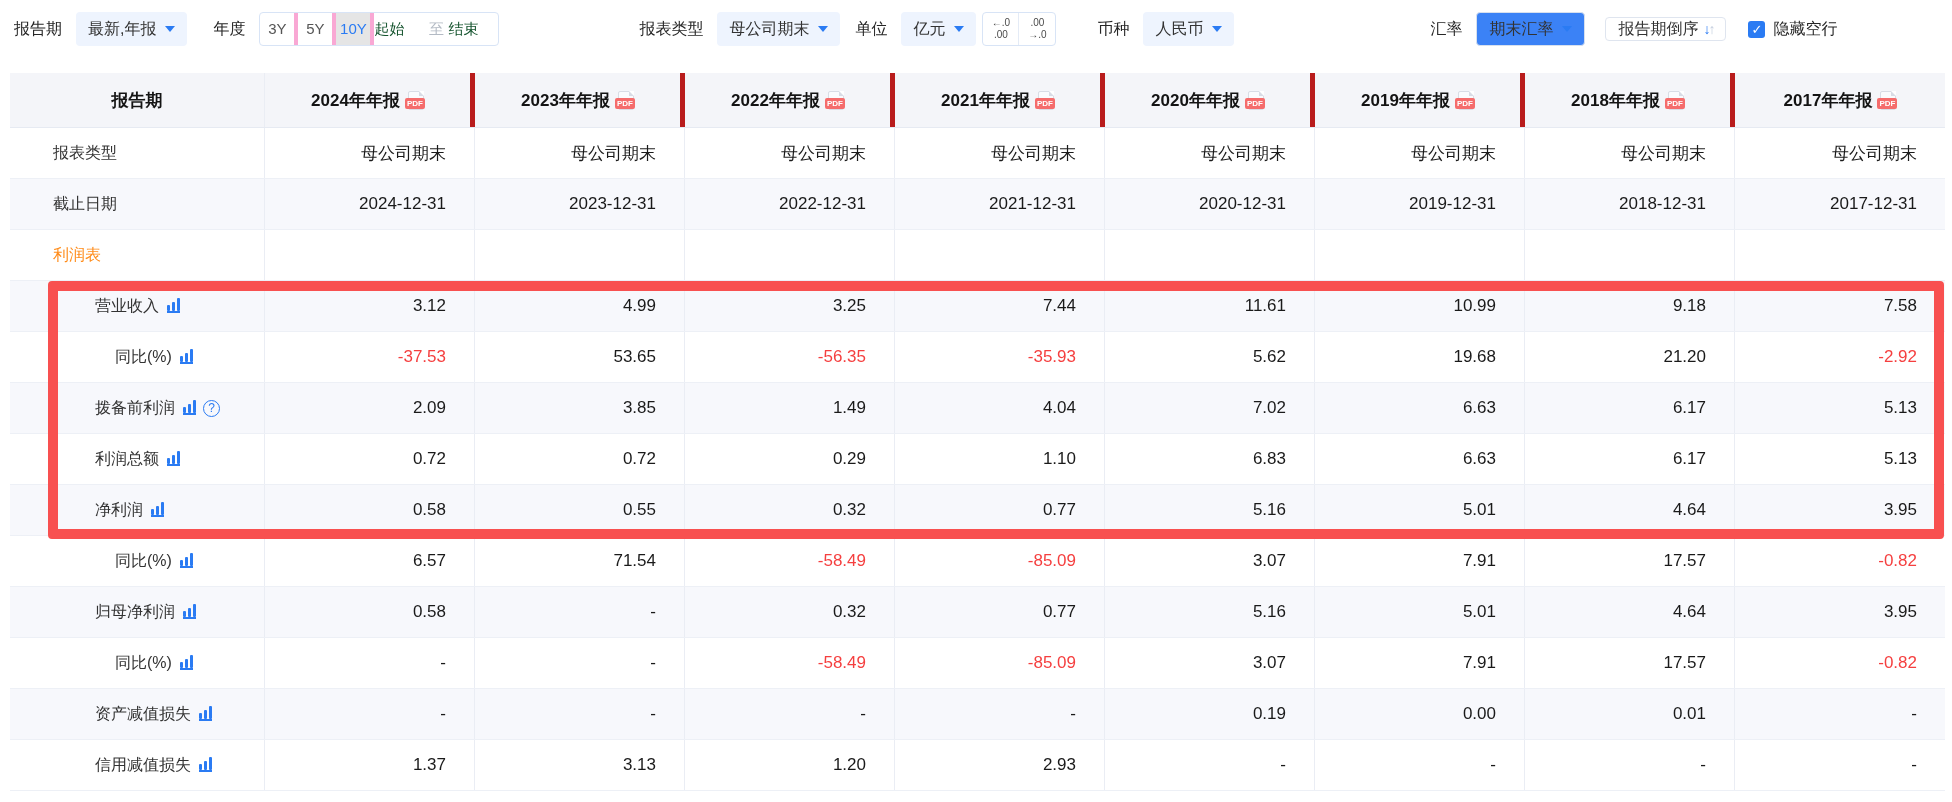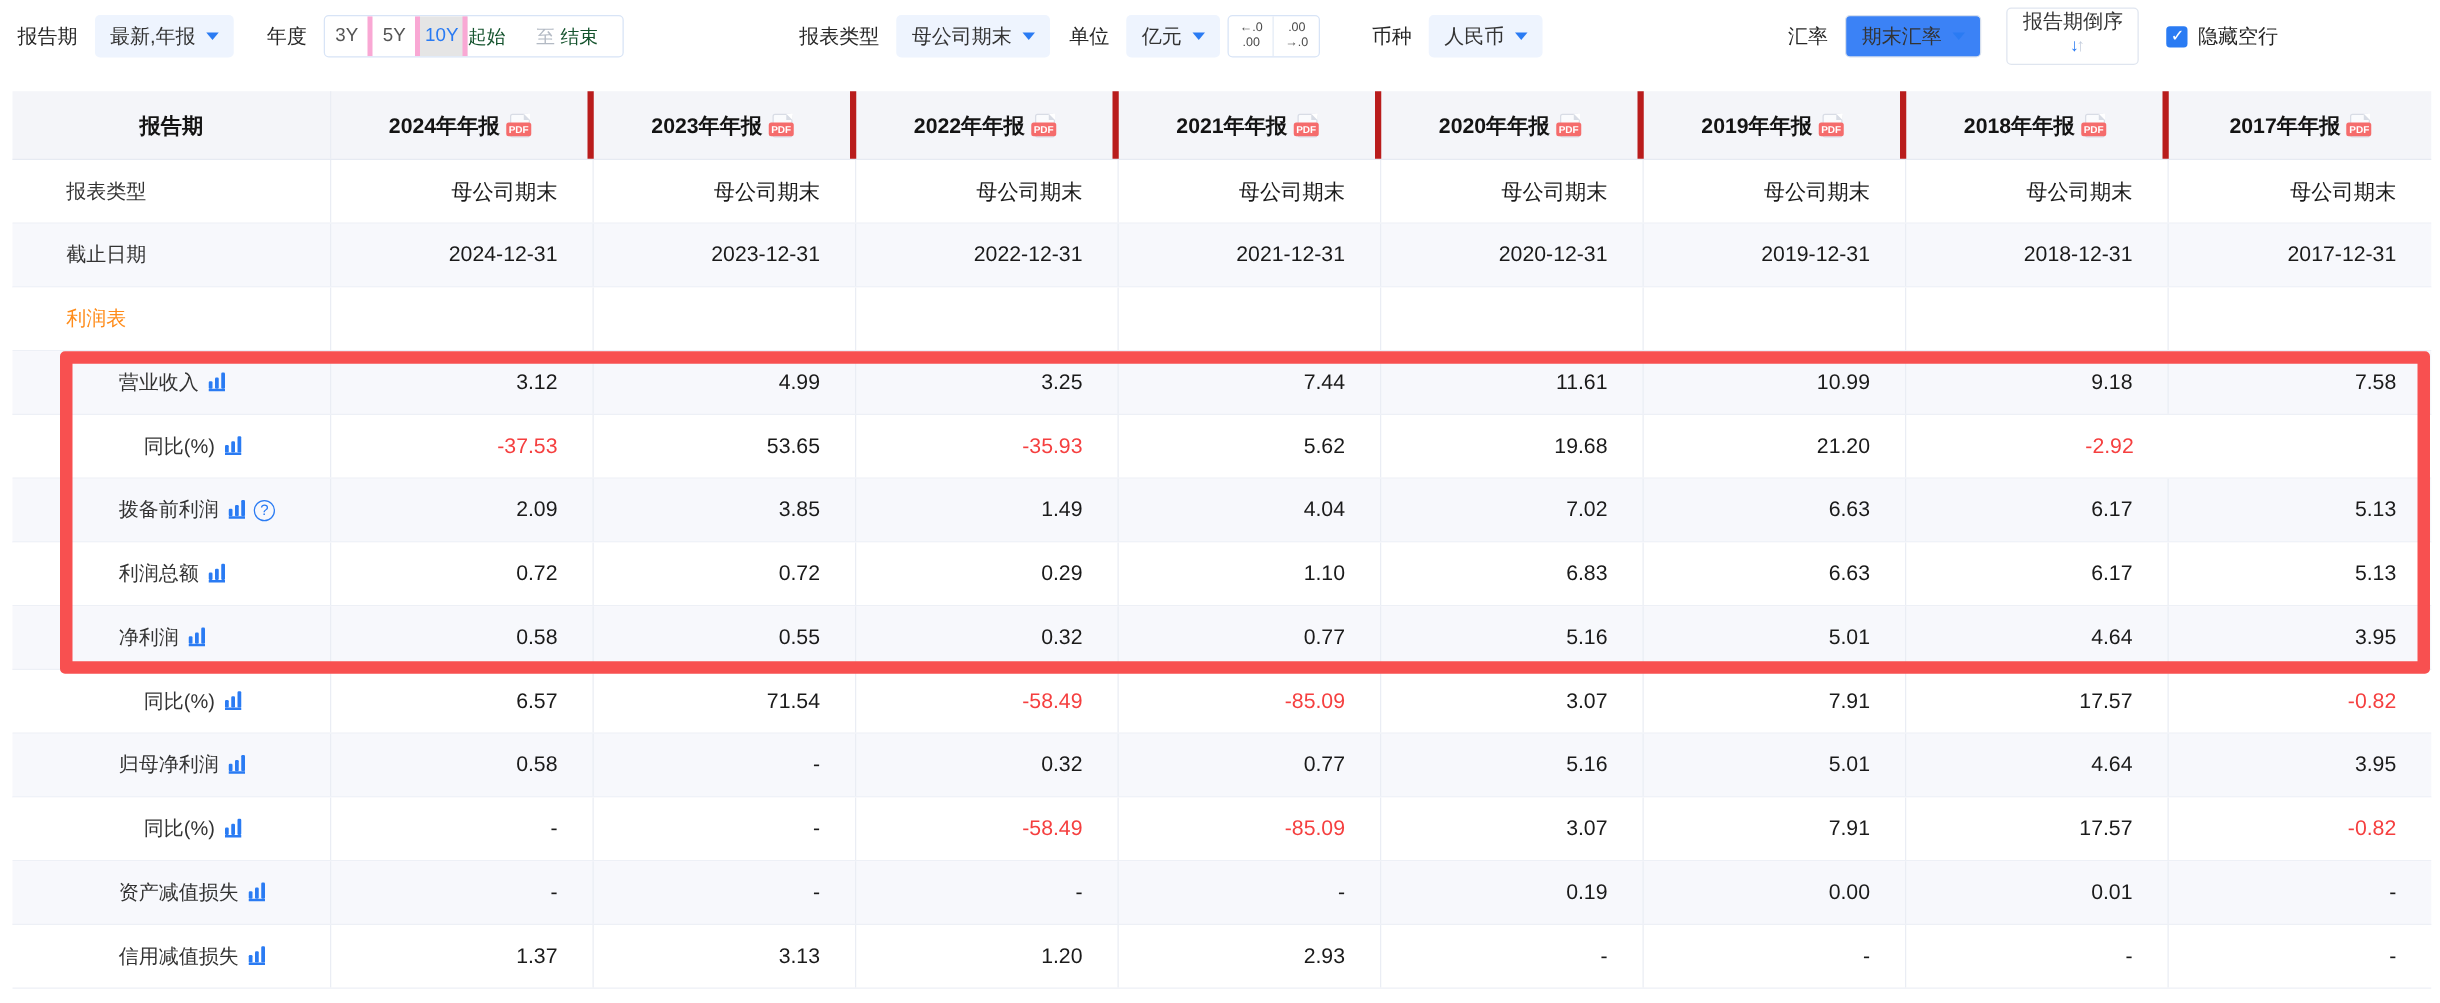--- a/index.html
+++ b/index.html
@@ -21,22 +21,22 @@
          border-radius:4px; background:#fff; overflow:hidden; }
   .seg-item { width:38px; text-align:center; font-size:15px; color:#555; line-height:32px;
               height:32px; border-right:4px solid #f9a8d4; cursor:pointer; }
   .seg-item.selected { color:#2a7bf3; background:#e5e5e5;text-align:center; }
   .seg-input { width:50px; text-align:left; color:#14532d; font-size:15px; cursor:text; }
   .seg-to { width:24px; text-align:center; color:#b3bac4; font-size:15px; }
   .dec-ctrl { display:inline-flex; height:34px; border:1px solid #d8e4f6; border-radius:4px; background:#fff; }
   .dec-btn { display:flex; flex-direction:column; justify-content:center; align-items:center;
              width:36px; font-size:10px; color:#4a4a4a; line-height:12px; cursor:pointer; }
   .dec-btn:first-child { border-right:1px solid #e4ebf6; }
-  .btn { display:inline-flex; align-items:center; height:46px; padding:0 12px; border:1px solid #dfe5ef;
-         border-radius:4px; background:#fff; font-size:16px; color:#333; white-space:nowrap; cursor:pointer;flex-direction:column; }
+  .btn { display:inline-flex; align-items:center; height:24px; padding:0 12px; border:1px solid #dfe5ef;
+         border-radius:4px; background:#fff; font-size:16px; color:#333; white-space:nowrap; cursor:pointer; }
   .sort-icon { margin-left:5px; font-size:14px; letter-spacing:-2px; }
   .sort-icon .down { color:#2a7bf3; font-style:normal; }
   .sort-icon .up { color:#c4cede; font-style:normal; }
   .checkbox-wrap { display:inline-flex; align-items:center; font-size:16px; color:#262626; cursor:pointer; }
   .checkbox { width:17px; height:17px; background:#2a7bf3; border-radius:3px; color:#fff; font-size:13px;
               display:inline-flex; align-items:center; justify-content:center; margin-right:8px; }
 
   
   .table { position:absolute; left:10px; top:73px; width:1935px; }
   .thead { display:flex; height:55px; background:#f4f5f9; border-bottom:1px solid #e6eaf2; }
@@ -260,20 +260,21 @@
         <div class="td label ind2">
           <span class="lab-text">同比(%)</span>
           <span class="chart-icon">
             <i></i>
             <i></i>
             <i></i>
           </span>
         </div>
         <div class="td val neg">-37.53</div>
         <div class="td val">53.65</div>
+        <div class="td val neg">-56.35</div>
         <div class="td val neg">-35.93</div>
         <div class="td val">5.62</div>
         <div class="td val">19.68</div>
         <div class="td val">21.20</div>
         <div class="td val neg">-2.92</div>
       </div>
       <div class="tr style-metric">
         <div class="td label ind1">
           <span class="lab-text">拨备前利润</span>
           <span class="chart-icon">

